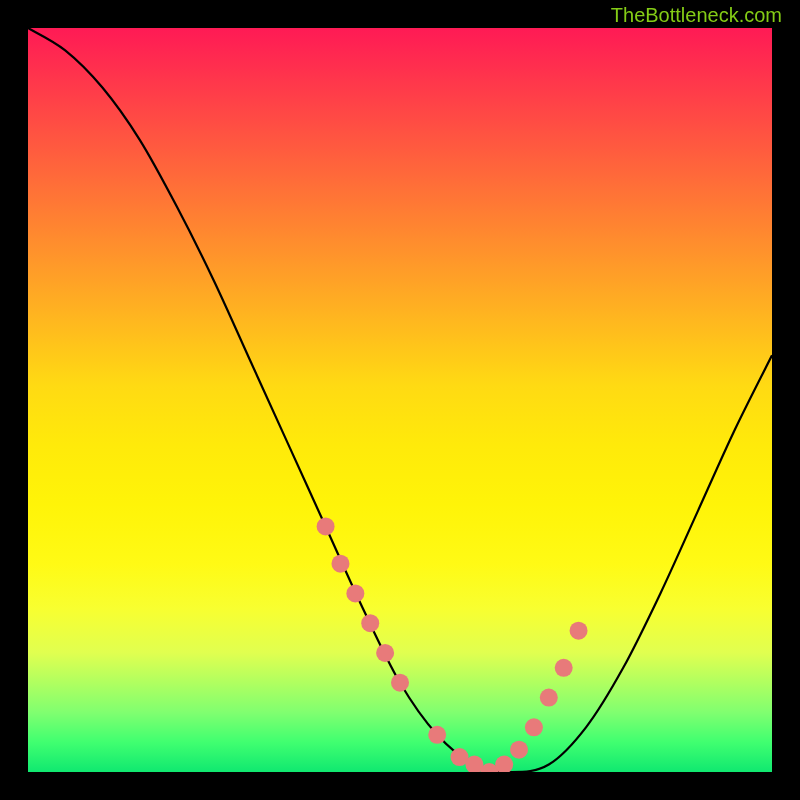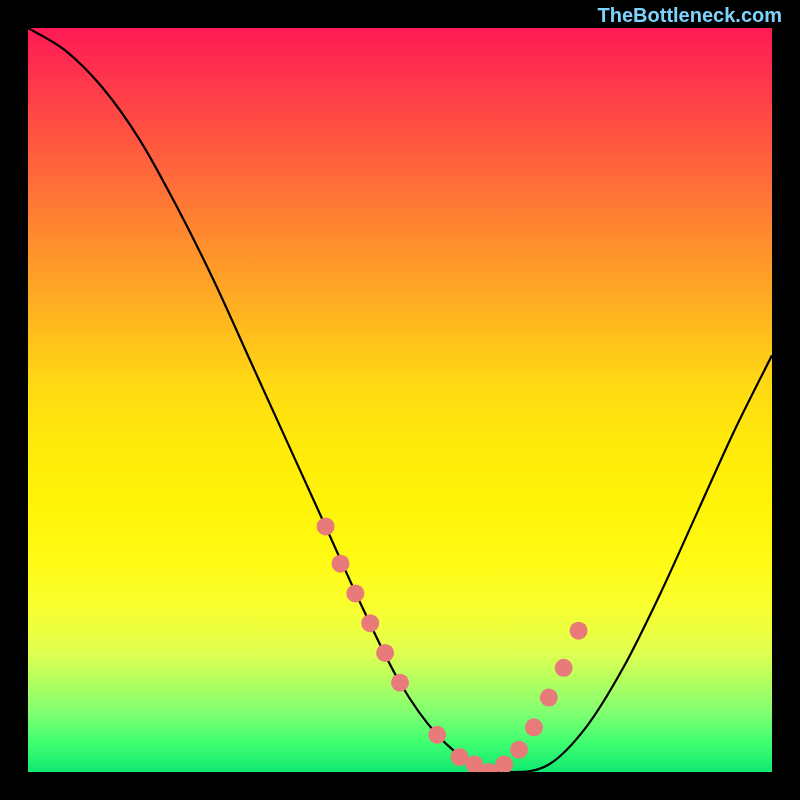--- a/index.html
+++ b/index.html
@@ -14,23 +14,23 @@
   .container {
     width: 800px;
     height: 800px;
     position: relative;
     background: #000;
   }
   .watermark {
     position: absolute;
     top: 4px;
     right: 18px;
-    color: #7dd3fc;
+    color: #84cc16;
     font-size: 20px;
-    font-weight: 700;
+    font-weight: 400;
     z-index: 10;
   }
   .plot-area {
     position: absolute;
     left: 28px;
     top: 28px;
     width: 744px;
     height: 744px;
     background: linear-gradient(to bottom,
       #ff1a55 0%,

